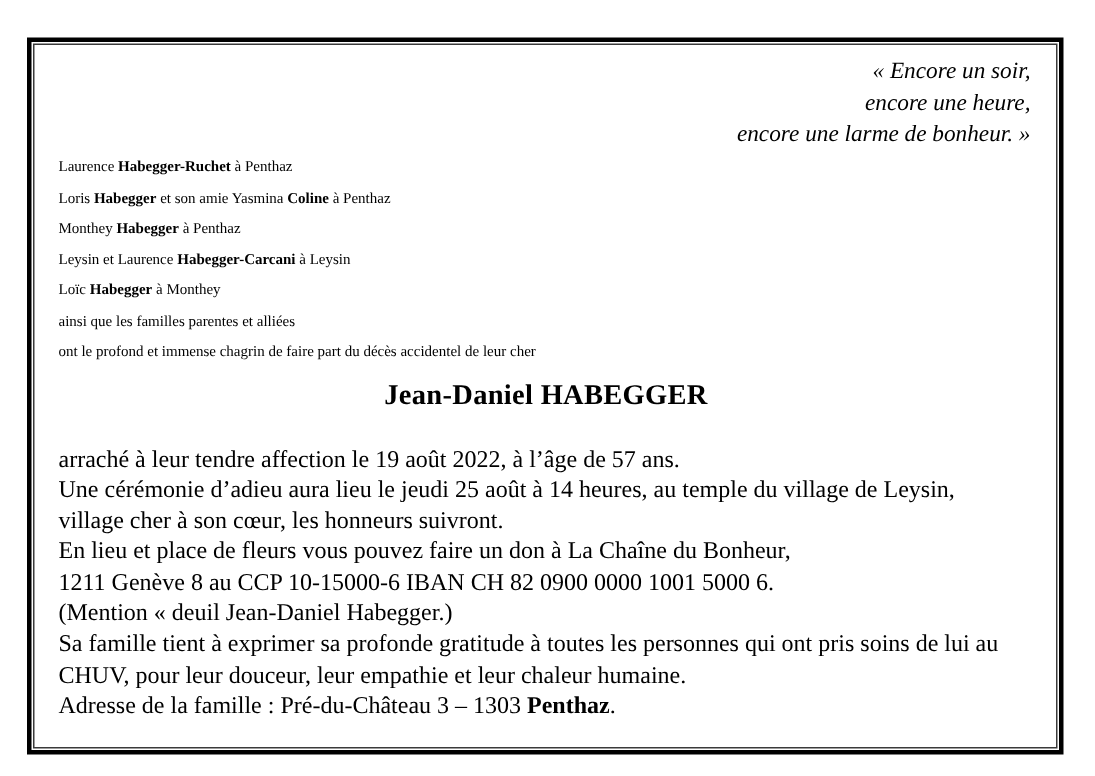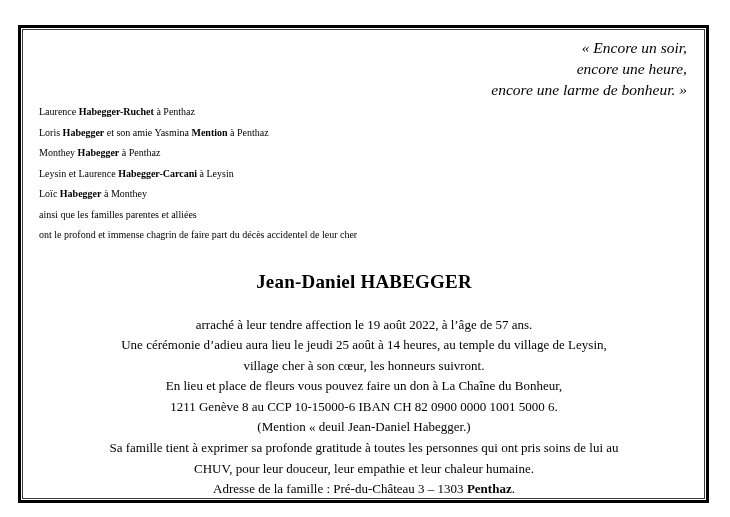--- a/index.html
+++ b/index.html
@@ -46,48 +46,47 @@
   .intro-block {
     font-size: 10px;
     line-height: 20.5px;
     margin-top: 2px;
   }
   .deceased-name {
     text-align: center;
     font-weight: bold;
     font-size: 19px;
     line-height: 22px;
-    margin-top: 25px;
+    margin-top: 7px;
     margin-bottom: 22px;
     letter-spacing: 0.2px;
   }
   .body-block {
-    font-size: 13px;
+    font-size: 16px;
     line-height: 20.6px;
-    text-align: center;
   }
   .text-line { white-space: nowrap; }
   .text-line b, .text-line .seg-bold { font-weight: bold; }
 </style>
 </head>
 <body>
 
 <div class="page">
   <div class="frame-outer">
     <div class="frame-inner">
 
       <div class="epigraph">
           <div class="text-line"><span>« Encore un soir,</span></div>
           <div class="text-line"><span>encore une heure,</span></div>
           <div class="text-line"><span>encore une larme de bonheur. »</span></div>
         </div>
 
       <div class="intro-block">
           <div class="text-line"><span>Laurence </span><span class="seg-bold">Habegger-Ruchet</span><span> à Penthaz</span></div>
-          <div class="text-line"><span>Loris </span><span class="seg-bold">Habegger</span><span> et son amie Yasmina </span><span class="seg-bold">Mention</span><span> à Penthaz</span></div>
+          <div class="text-line"><span>Loris </span><span class="seg-bold">Habegger</span><span> et son amie Yasmina </span><span class="seg-bold">Coline</span><span> à Penthaz</span></div>
           <div class="text-line"><span>Monthey </span><span class="seg-bold">Habegger</span><span> à Penthaz</span></div>
           <div class="text-line"><span>Leysin et Laurence </span><span class="seg-bold">Habegger-Carcani</span><span> à Leysin</span></div>
           <div class="text-line"><span>Loïc </span><span class="seg-bold">Habegger</span><span> à Monthey</span></div>
           <div class="text-line"><span>ainsi que les familles parentes et alliées</span></div>
           <div class="text-line"><span>ont le profond et immense chagrin de faire part du décès accidentel de leur cher</span></div>
         </div>
 
       <div class="deceased-name">Jean-Daniel HABEGGER</div>
 
       <div class="body-block">

